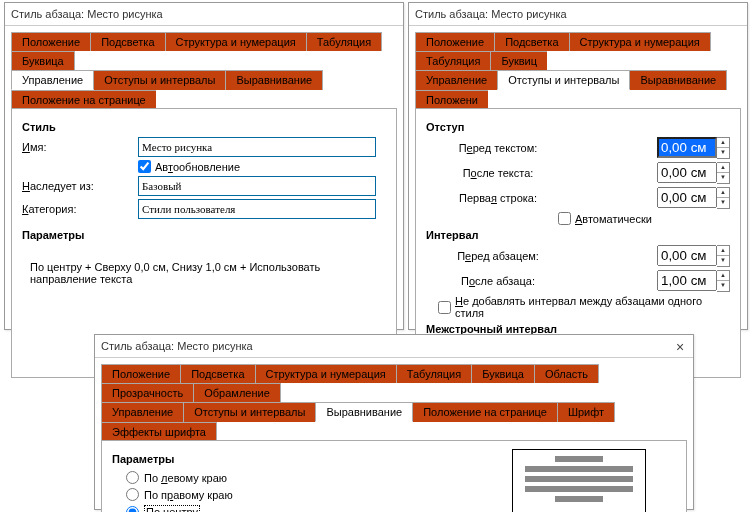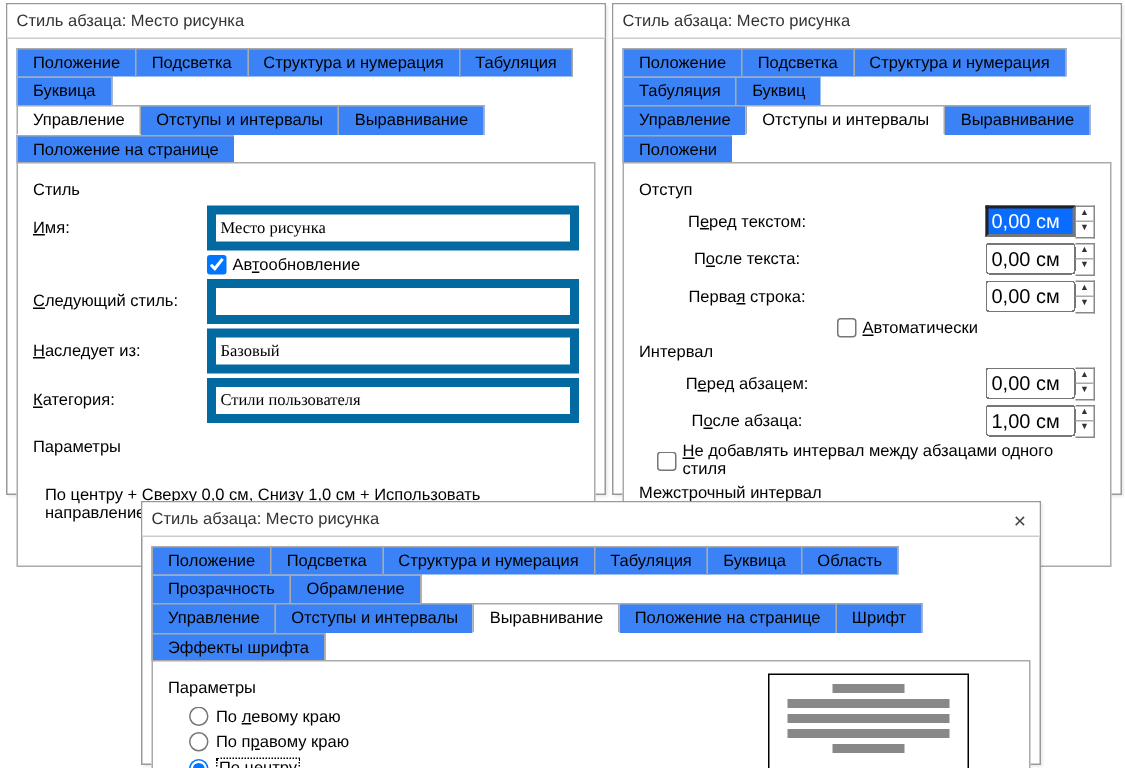--- a/index.html
+++ b/index.html
@@ -2,29 +2,29 @@
 <html><head>
 <meta charset="utf-8">
 <style>
   html,body{margin:0;padding:0;font:11px "Segoe UI",Tahoma,Arial,sans-serif;color:#000;background:#fff}
   .canvas{position:relative;width:750px;height:512px;overflow:hidden;background:#fff}
   .dlg{position:absolute;background:#fff;border:1px solid #999;box-shadow:1px 1px 2px rgba(0,0,0,.1)}
   .titlebar{height:22px;line-height:22px;padding-left:6px;font-size:11px;color:#333;border-bottom:1px solid #ccc;background:#fff;display:flex;justify-content:space-between;align-items:flex-end}
   .close{width:26px;text-align:center;font-size:14px;font-family:Arial;line-height:20px;color:#444}
   .tabs{padding:6px 6px 0 6px}
   .tabrow{display:flex;flex-wrap:wrap}
-  .tab{padding:3px 10px;border:1px solid #aaa;border-bottom:none;background:#3b82f6;margin-right:-1px;font-size:11px;white-space:nowrap}
+  .tab{padding:3px 10px;border:1px solid #aaa;border-bottom:none;background:#c2410c;margin-right:-1px;font-size:11px;white-space:nowrap}
   .tab.sel{background:#fff;position:relative;z-index:2;border-bottom:1px solid #fff}
   .panel{border:1px solid #aaa;margin:0 6px 6px 6px;padding:8px 10px;background:#fff;position:relative;top:-1px}
-  .section{font-weight:400;margin:4px 0 4px 0;font-size:11px}
+  .section{font-weight:700;margin:4px 0 4px 0;font-size:11px}
   .row{display:flex;align-items:center;margin:3px 0}
   .lbl{width:110px;padding-right:6px;font-size:11px}
   .lbl2{width:120px;text-align:center;padding-left:12px;font-size:11px}
   .field{flex:1}
-  input[type=text].val,select.val{border:6px solid #0369a1;height:18px;font:11px "Segoe UI";padding:0 3px;background:#fff}
+  input[type=text].val,select.val{border:1px solid #0369a1;height:18px;font:11px "Segoe UI";padding:0 3px;background:#fff}
   .val.sel{background:#3a76d6;color:#fff;border-color:#3a76d6}
   .val-focus{background:#0a6cff;color:#fff}
   .spinwrap{display:flex;align-items:flex-start}
   .spinwrap input{width:52px;text-align:left}
   .spinbtns{display:flex;flex-direction:column;border:1px solid #888;border-left:none;height:20px}
   .spinbtns span{width:12px;height:9px;font-size:6px;line-height:9px;text-align:center;color:#333;border-bottom:1px solid #aaa}
   .spinbtns span:last-child{border:none}
   .chk{display:flex;align-items:center;gap:4px;font-size:11px}
   .chk input{margin:0}
   .para{font-size:11px;margin-top:20px;padding-left:8px}
@@ -69,24 +69,20 @@
       </div>
       <div class="row">
         <div class="lbl"></div>
         <label class="chk">
           <input type="checkbox" checked="" style="">
             <span>Ав<span class="u">т</span>ообновление</span>
 
         </label>
       </div>
       <div class="row">
-        <div class="lbl"><span class="u">С</span>ледующий стиль:</div>
-        <div class="field"><input type="text" class="val sel" style="width: 230px;" value="Основной текст"></div>
-      </div>
-      <div class="row">
         <div class="lbl"><span class="u">Н</span>аследует из:</div>
         <div class="field"><input type="text" class="val" style="width: 230px;" value="Базовый"></div>
       </div>
       <div class="row">
         <div class="lbl"><span class="u">К</span>атегория:</div>
         <div class="field"><input type="text" class="val" style="width: 230px;" value="Стили пользователя"></div>
       </div>
       <div class="section" style="margin-top:10px">Параметры</div>
       <div class="para">По центру + Сверху 0,0 см, Снизу 1,0 см + Использовать направление текста</div>
     </div>

